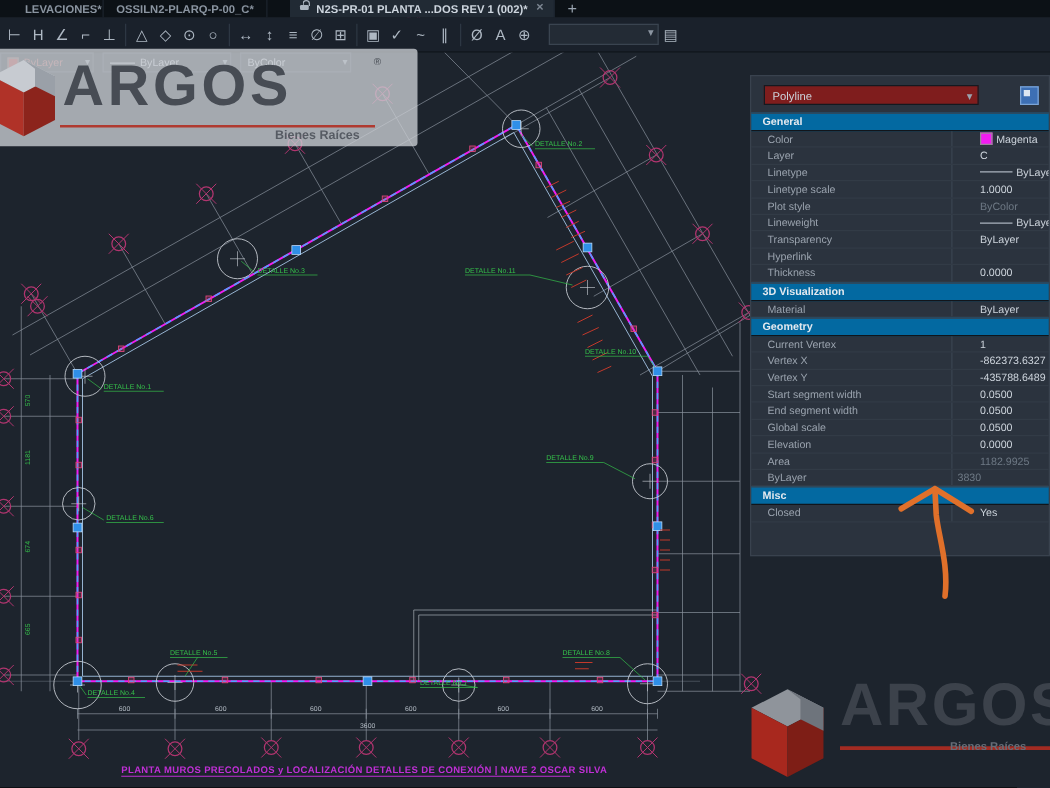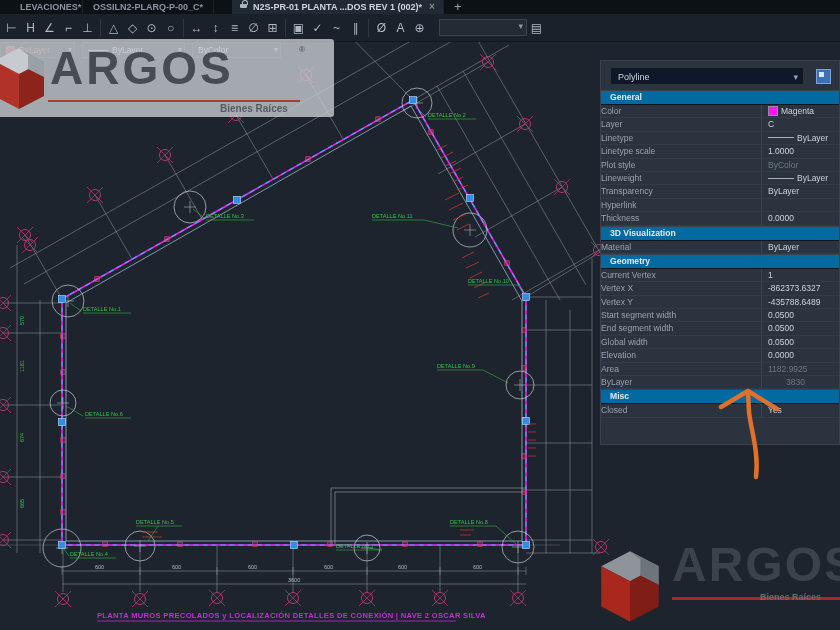--- a/index.html
+++ b/index.html
@@ -50,34 +50,34 @@
   .wm-bot{position:absolute;left:588px;top:537px;width:252px;height:93px;z-index:3;}
   .wm-bot .brand{position:absolute;left:84px;top:0px;font-size:48px;font-weight:bold;
           color:#3c424b;letter-spacing:2px;}
   .wm-bot .rule{position:absolute;left:84px;top:60px;width:168px;height:2.5px;background:#a32b22;}
   .wm-bot .tagline{position:absolute;left:172px;top:55px;font-size:9px;font-weight:bold;color:#666d77;}
   .cube{position:absolute;}
 
   
   .props{position:absolute;left:600px;top:60px;width:240px;height:385px;background:#2b333e;
          border:1px solid #39424e;box-sizing:border-box;z-index:4;font-size:8.5px;color:#cdd4dc;}
-  .psel{position:absolute;left:10px;top:7px;width:192px;height:16px;background:#0f172a;
+  .psel{position:absolute;left:10px;top:7px;width:172px;height:16px;background:#7f1d1d;
         border:1px solid #141920;color:#ccd3db;font-size:9px;line-height:16px;padding-left:6px;box-sizing:border-box;}
   .psel .chev{position:absolute;right:4px;top:0;color:#9aa3ae;font-size:9px;}
   .pselicon{position:absolute;right:8px;top:8px;width:13px;height:13px;background:#3d6fb4;border:1px solid #7ba4d6;}
   .pselicon:before{content:"";position:absolute;left:2px;top:2px;width:5px;height:5px;background:#dce6f2;}
   .pbody{position:absolute;left:0;top:29px;right:0;}
   .phead{height:13px;line-height:13px;background:#0369a1;color:#e4e9ef;font-weight:bold;
          padding-left:9px;border-top:1px solid #39424e;border-bottom:1px solid #11151b;font-size:8.6px;}
   .prow{display:flex;height:12.4px;line-height:12.4px;border-bottom:1px solid #323b46;}
-  .plab{width:160px;padding-left:0;color:#9aa3ae;box-sizing:border-box;white-space:nowrap;overflow:hidden;}
-  .pval{flex:1;border-left:1px solid #3a4450;padding-left:6px;display:flex;align-items:center;gap:3px;
+  .plab{width:160px;padding-left:13px;color:#9aa3ae;box-sizing:border-box;white-space:nowrap;overflow:hidden;}
+  .pval{flex:1;border-left:1px solid #3a4450;padding-left:22px;display:flex;align-items:center;gap:3px;
         white-space:nowrap;overflow:hidden;}
   .dim .pval{color:#6e7985;}
-  .shift .pval{padding-left:24px;}
+  .shift .pval{padding-left:4px;}
   .swatch{width:8px;height:8px;background:#f21cf2;border:1px solid #99889a;flex:none;}
   .linesym{width:26px;height:1px;background:#aab3bd;flex:none;}
 
   
   .draw{position:absolute;left:0;top:0;z-index:1;}
   .arrowlayer{position:absolute;left:0;top:0;z-index:8;pointer-events:none;}
 </style>
 </head>
 <body>
 
@@ -515,21 +515,21 @@
       </div>
       <div class="prow">
         <span class="plab">Start segment width</span>
         <span class="pval">0.0500</span>
       </div>
       <div class="prow">
         <span class="plab">End segment width</span>
         <span class="pval">0.0500</span>
       </div>
       <div class="prow">
-        <span class="plab">Global width</span>
+        <span class="plab">Global scale</span>
         <span class="pval">0.0500</span>
       </div>
       <div class="prow">
         <span class="plab">Elevation</span>
         <span class="pval">0.0000</span>
       </div>
       <div class="prow dim">
         <span class="plab">Area</span>
         <span class="pval">1182.9925</span>
       </div>

